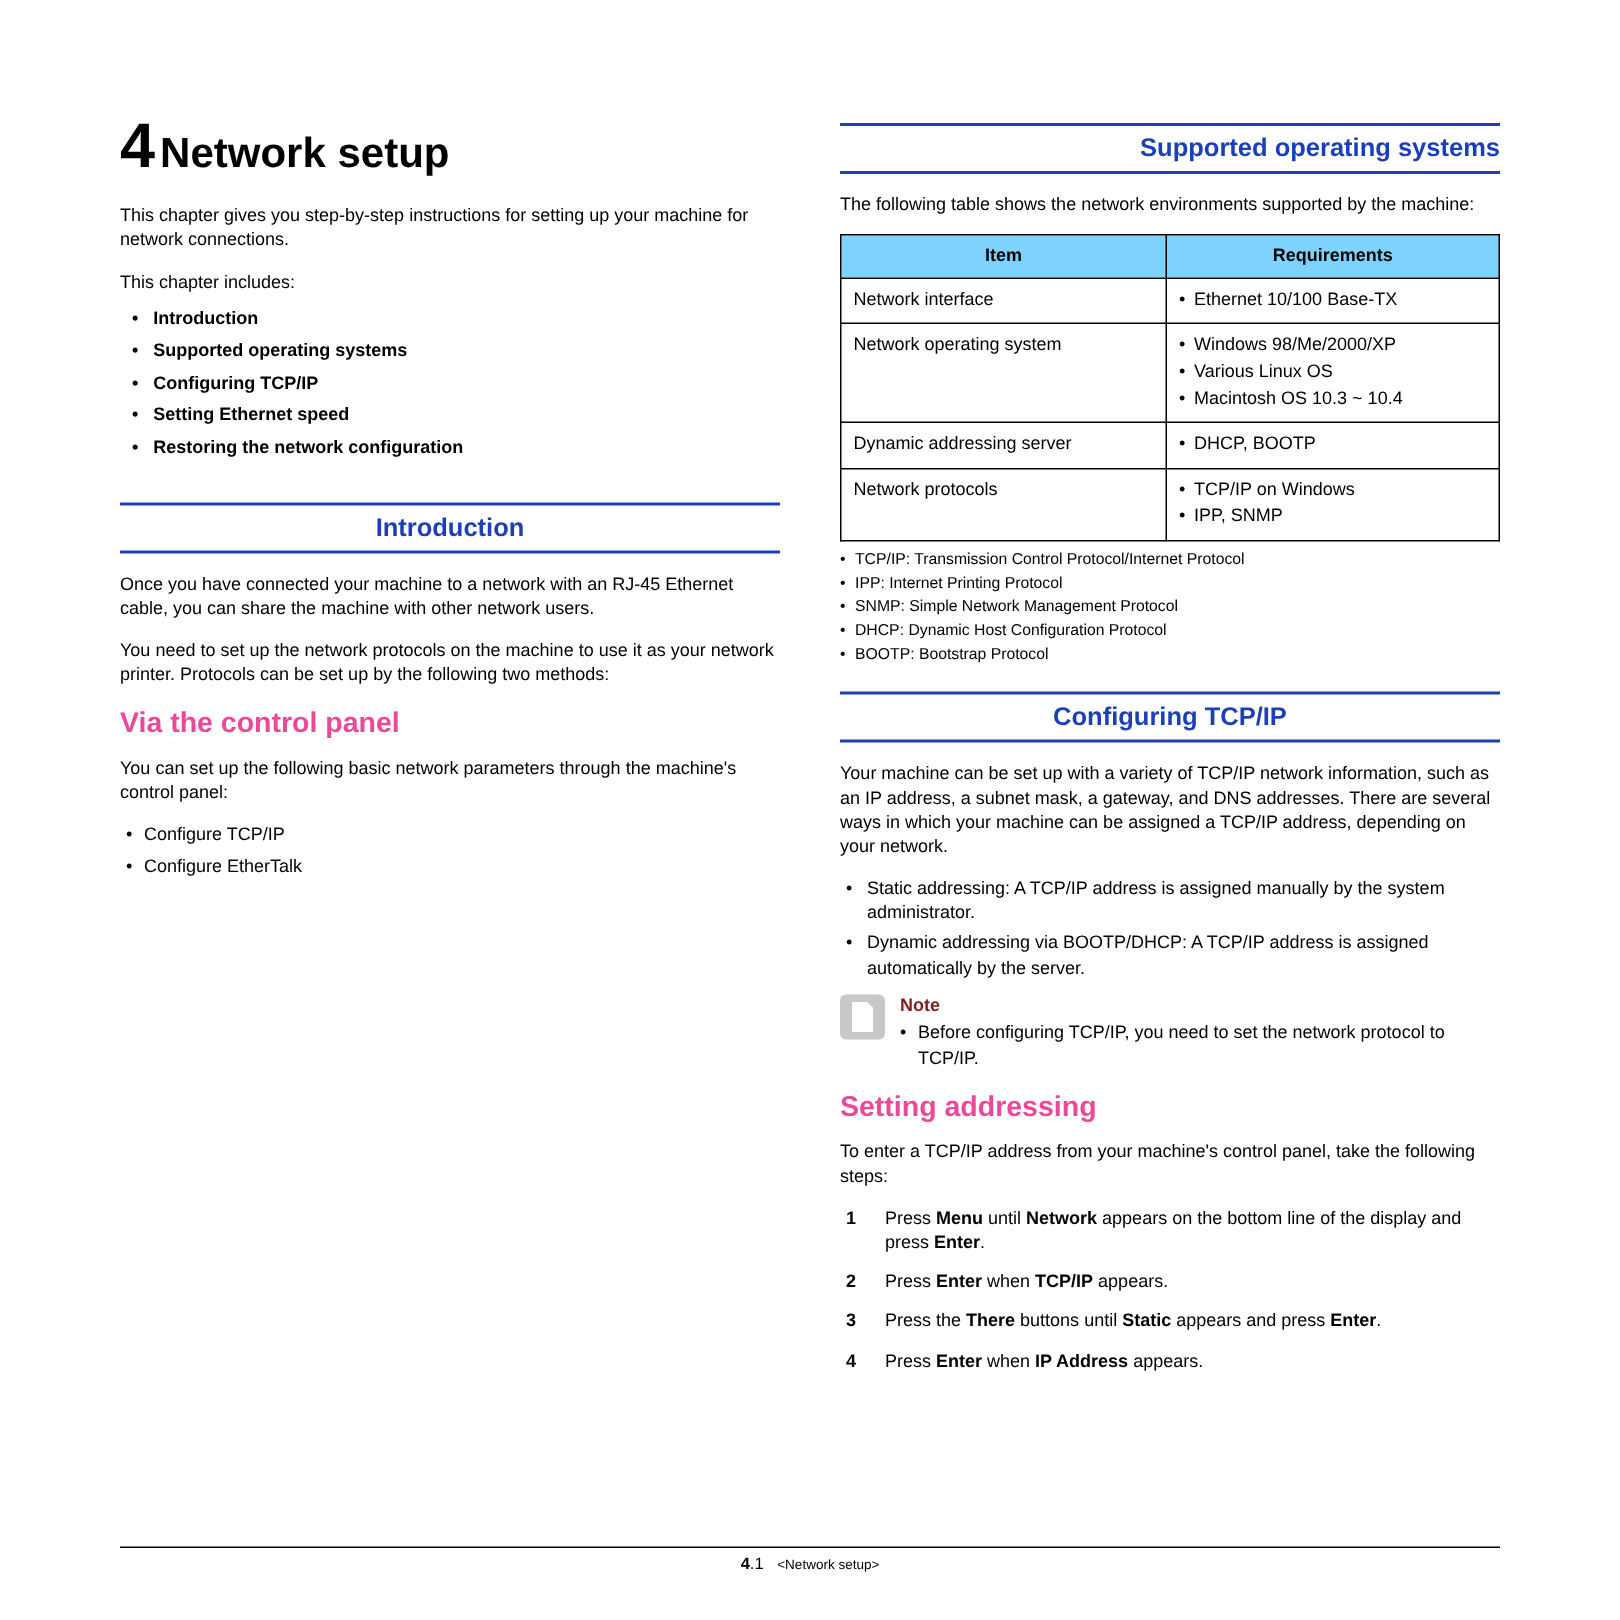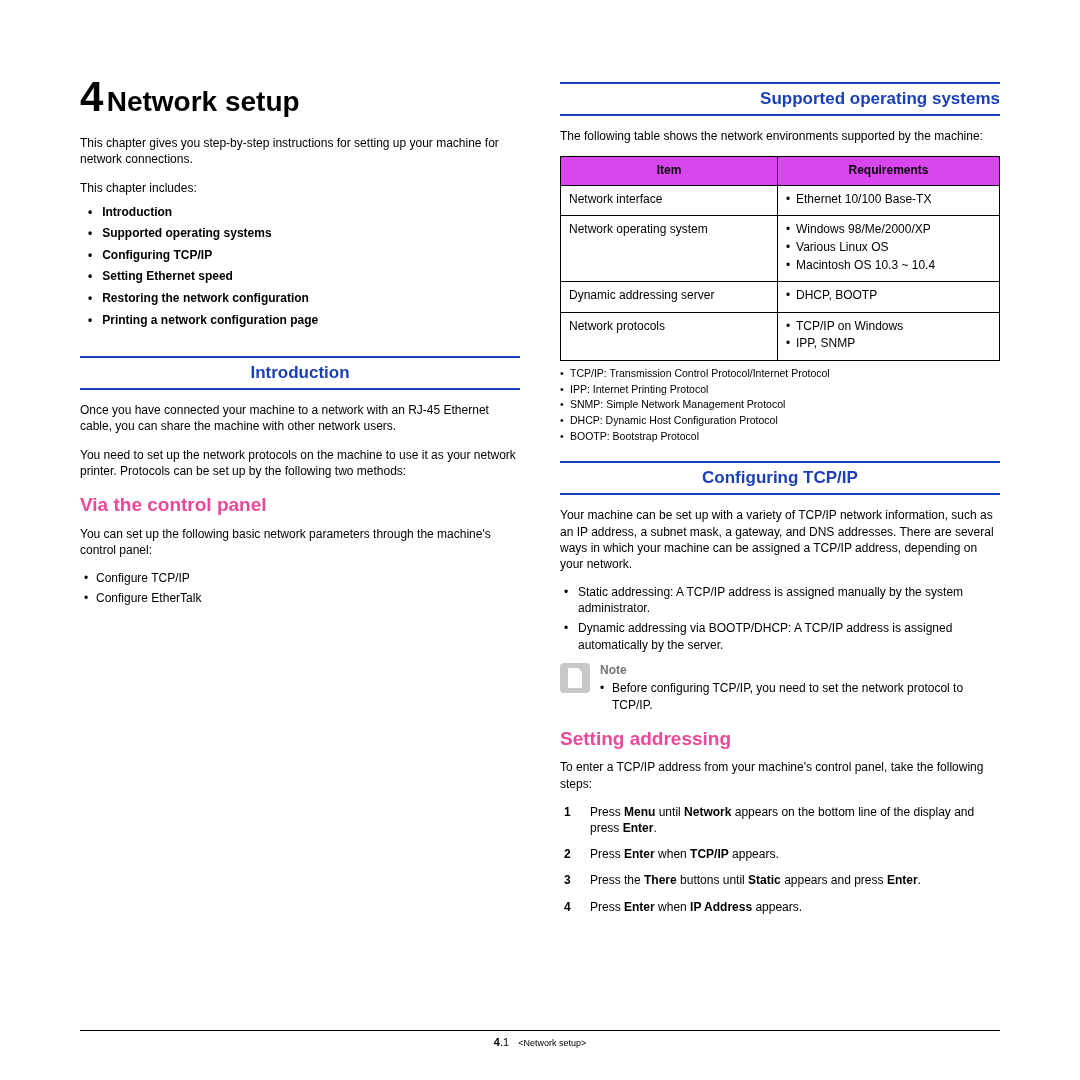--- a/index.html
+++ b/index.html
@@ -49,34 +49,34 @@
     margin-bottom: 6px;
     margin-top: 2px;
   }
   table.req th, table.req td {
     border: 1px solid #000;
     padding: 6px 8px;
     text-align: left;
     vertical-align: top;
     font-size: 12px;
   }
-  table.req th { background: #d946ef; font-weight: bold; text-align: center; }
+  table.req th { background: #7dd3fc; font-weight: bold; text-align: center; }
   table.req td ul { margin: 0; }
   table.req td ul li { list-style: none; padding-left: 10px; position: relative; margin-bottom: 2px; }
   table.req td ul li::before { content: "•"; position: absolute; left: 0; }
   .footnotes { font-size: 10.5px; margin-bottom: 18px; }
   .footnotes div { margin-bottom: 2px; padding-left: 10px; position: relative; }
   .footnotes div::before { content: "•"; position: absolute; left: 0; }
   .note-box { display: flex; gap: 10px; margin: 10px 0 14px 0; align-items: flex-start; }
   .note-icon {
     width: 30px; height: 30px; background: #c8c8c8; border-radius: 4px;
     display: flex; align-items: center; justify-content: center; flex-shrink: 0;
   }
   .note-icon svg { width: 20px; height: 24px; }
-  .note-title { color: #737373; font-weight: bold; font-size: 12px; margin-bottom: 2px; }
+  .note-title { color: #7f1d1d; font-weight: bold; font-size: 12px; margin-bottom: 2px; }
   .note-content ul li { list-style: none; padding-left: 12px; position: relative; line-height: 1.35; }
   .note-content ul li::before { content: "•"; position: absolute; left: 0; }
   ol.steps { margin-left: 4px; }
   ol.steps li { list-style: none; display: flex; gap: 14px; margin-bottom: 10px; line-height: 1.35; }
   ol.steps li .num { font-weight: bold; min-width: 12px; }
   .footer {
     position: absolute;
     bottom: 30px;
     left: 80px;
     right: 80px;
@@ -99,21 +99,20 @@
       <span class="chapter-name">Network setup</span>
     </div>
     <p class="intro-text">This chapter gives you step-by-step instructions for setting up your machine for network connections.</p>
     <p class="toc-intro">This chapter includes:</p>
     <ul class="toc">
       <li>Introduction</li>
       <li>Supported operating systems</li>
       <li>Configuring TCP/IP</li>
       <li>Setting Ethernet speed</li>
       <li>Restoring the network configuration</li>
-      <li>Printing a network configuration page</li>
     </ul>
 
     <div class="section-head centered">Introduction</div>
     <p class="body">Once you have connected your machine to a network with an RJ-45 Ethernet cable, you can share the machine with other network users.</p>
     <p class="body">You need to set up the network protocols on the machine to use it as your network printer. Protocols can be set up by the following two methods:</p>
 
     <div class="sub-head">Via the control panel</div>
     <p class="body">You can set up the following basic network parameters through the machine's control panel:</p>
     <ul class="bullets">
       <li>Configure TCP/IP</li>

